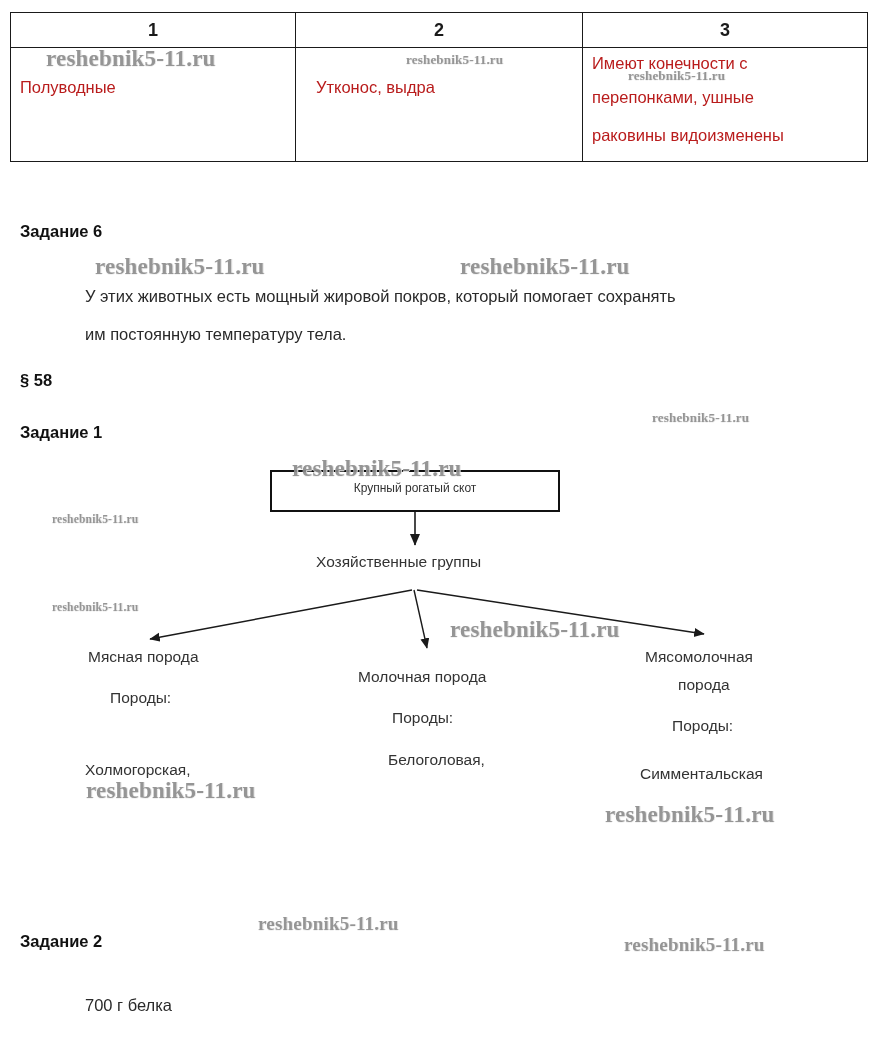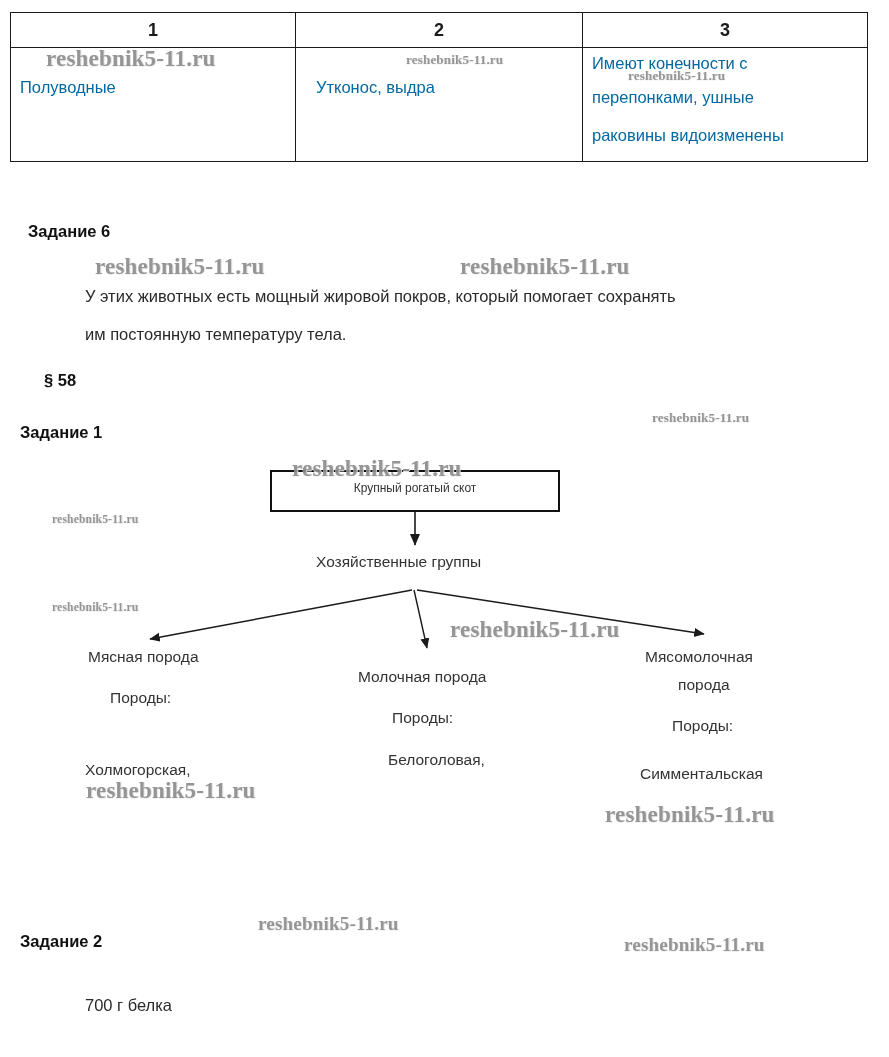--- a/index.html
+++ b/index.html
@@ -44,21 +44,21 @@
     font-weight: bold;
     line-height: 34px;
     color: #1a1a1a;
   }
   .body-cell {
     height: 113px;
   }
   .cell-text {
     position: absolute;
     font-size: 16.5px;
-    color: #0369a1;
+    color: #b91c1c;
     line-height: 22px;
   }
   .c1-text { left: 9px; top: 28px; }
   .c2-text { left: 20px; top: 28px; }
   .c3-line1 { left: 9px; top: 4px; }
   .c3-line2 { left: 9px; top: 38px; }
   .c3-line3 { left: 9px; top: 76px; }
 
   
   .abs { position: absolute; white-space: pre; }
@@ -153,30 +153,30 @@
       <td class="col3 body-cell">
         <span class="cell-text c3-line1">Имеют конечности с</span>
         <span class="cell-text c3-line2">перепонками, ушные</span>
         <span class="cell-text c3-line3">раковины видоизменены</span>
         <span class="wm wm-sm" style="left:45px; top:20px;">reshebnik5-11.ru</span>
       </td>
     </tr>
   </tbody>
     </table>
 
-  <div class="abs heading" style="left:20px; top:222px;margin-left:8px;">Задание 6</div>
+  <div class="abs heading" style="left:20px; top:222px;">Задание 6</div>
 
   <div class="abs para" style="left:85px; top:325px;">им постоянную температуру тела.</div>
 
   <div class="abs para" style="left:85px; top:287px;">У этих животных есть мощный жировой покров, который помогает сохранять</div>
 
   <span class="wm wm-lg" style="left:95px; top:254px;">reshebnik5-11.ru</span>
   <span class="wm wm-lg" style="left:460px; top:254px;">reshebnik5-11.ru</span>
 
-  <div class="abs heading" style="left:20px; top:371px;margin-left:24px;">§ 58</div>
+  <div class="abs heading" style="left:20px; top:371px;">§ 58</div>
 
   <div class="abs heading" style="left:20px; top:423px;">Задание 1</div>
 
   <span class="wm wm-sm" style="left:652px; top:410px;">reshebnik5-11.ru</span>
 
   <div class="flow-box">
     <div class="flow-box-label">Крупный рогатый скот</div>
   </div>
 
   <span class="wm wm-lg" style="left:292px; top:456px;">reshebnik5-11.ru</span>

